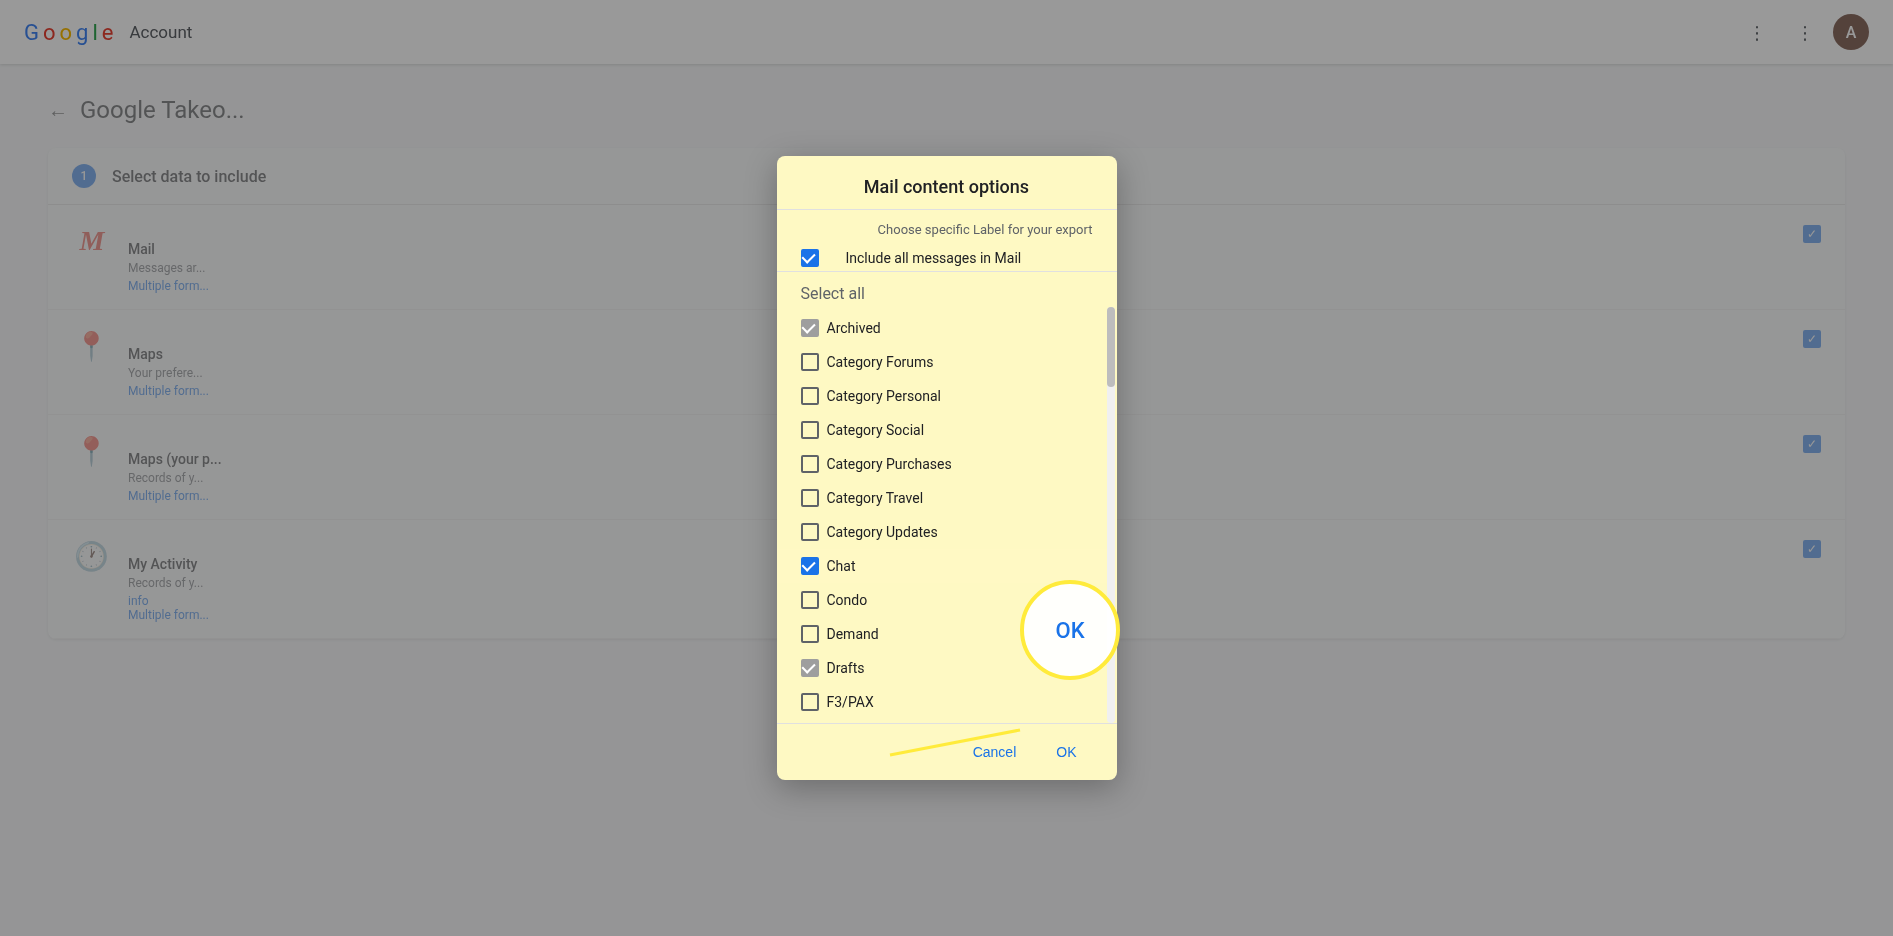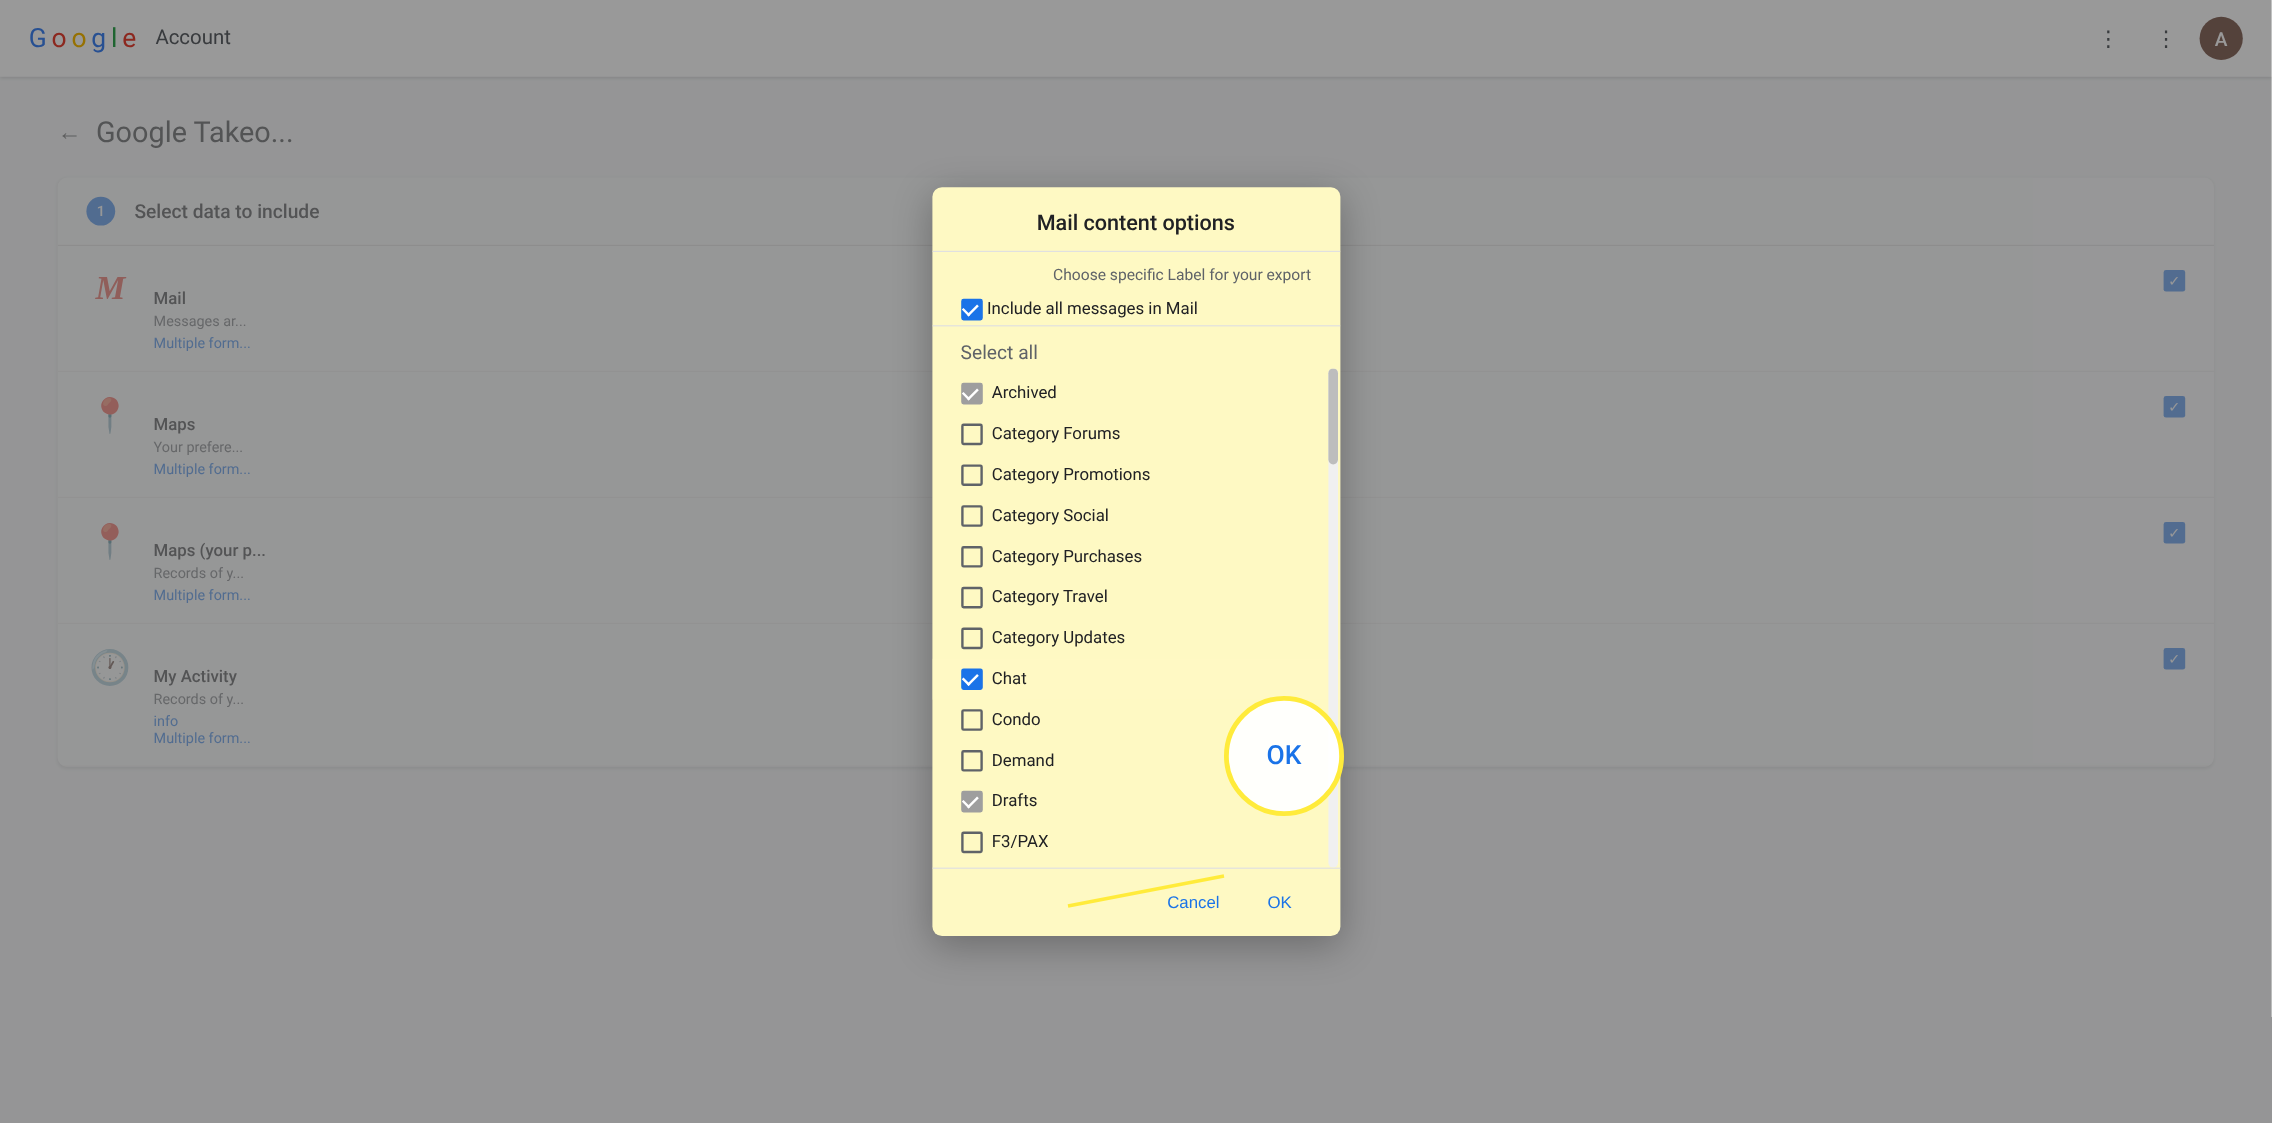--- a/index.html
+++ b/index.html
@@ -278,21 +278,21 @@
       padding: 8px 24px 4px;
     }
     .select-all-label {
       font-size: 16px;
       color: #5f6368;
     }
     .include-all-row {
       display: flex;
       align-items: center;
       padding: 8px 24px 4px;
-      gap: 4px;
+      gap: 27px;
       border-bottom: 1px solid #e0e0e0;
       margin-bottom: 4px;
     }
     .chat-highlight {
       background: #fff9c4;
     }
 
     
     .dialog-footer {
       display: flex;
@@ -445,25 +445,25 @@
     <div class="check-item">
       <div class="checkbox indeterminate"></div>
       <span class="check-label">Archived</span>
     </div>
 
     <div class="check-item">
       <div class="checkbox"></div>
       <span class="check-label">Category Forums</span>
     </div>
 
-
-    <div class="check-item">
-      <div class="checkbox"></div>
-      <span class="check-label">Category Promotions</span>
-    </div>
+    <div class="check-item">
+      <div class="checkbox"></div>
+      <span class="check-label">Category Personal</span>
+    </div>
+
 
     <div class="check-item">
       <div class="checkbox"></div>
       <span class="check-label">Category Social</span>
     </div>
 
     <div class="check-item">
       <div class="checkbox"></div>
       <span class="check-label">Category Purchases</span>
     </div>

